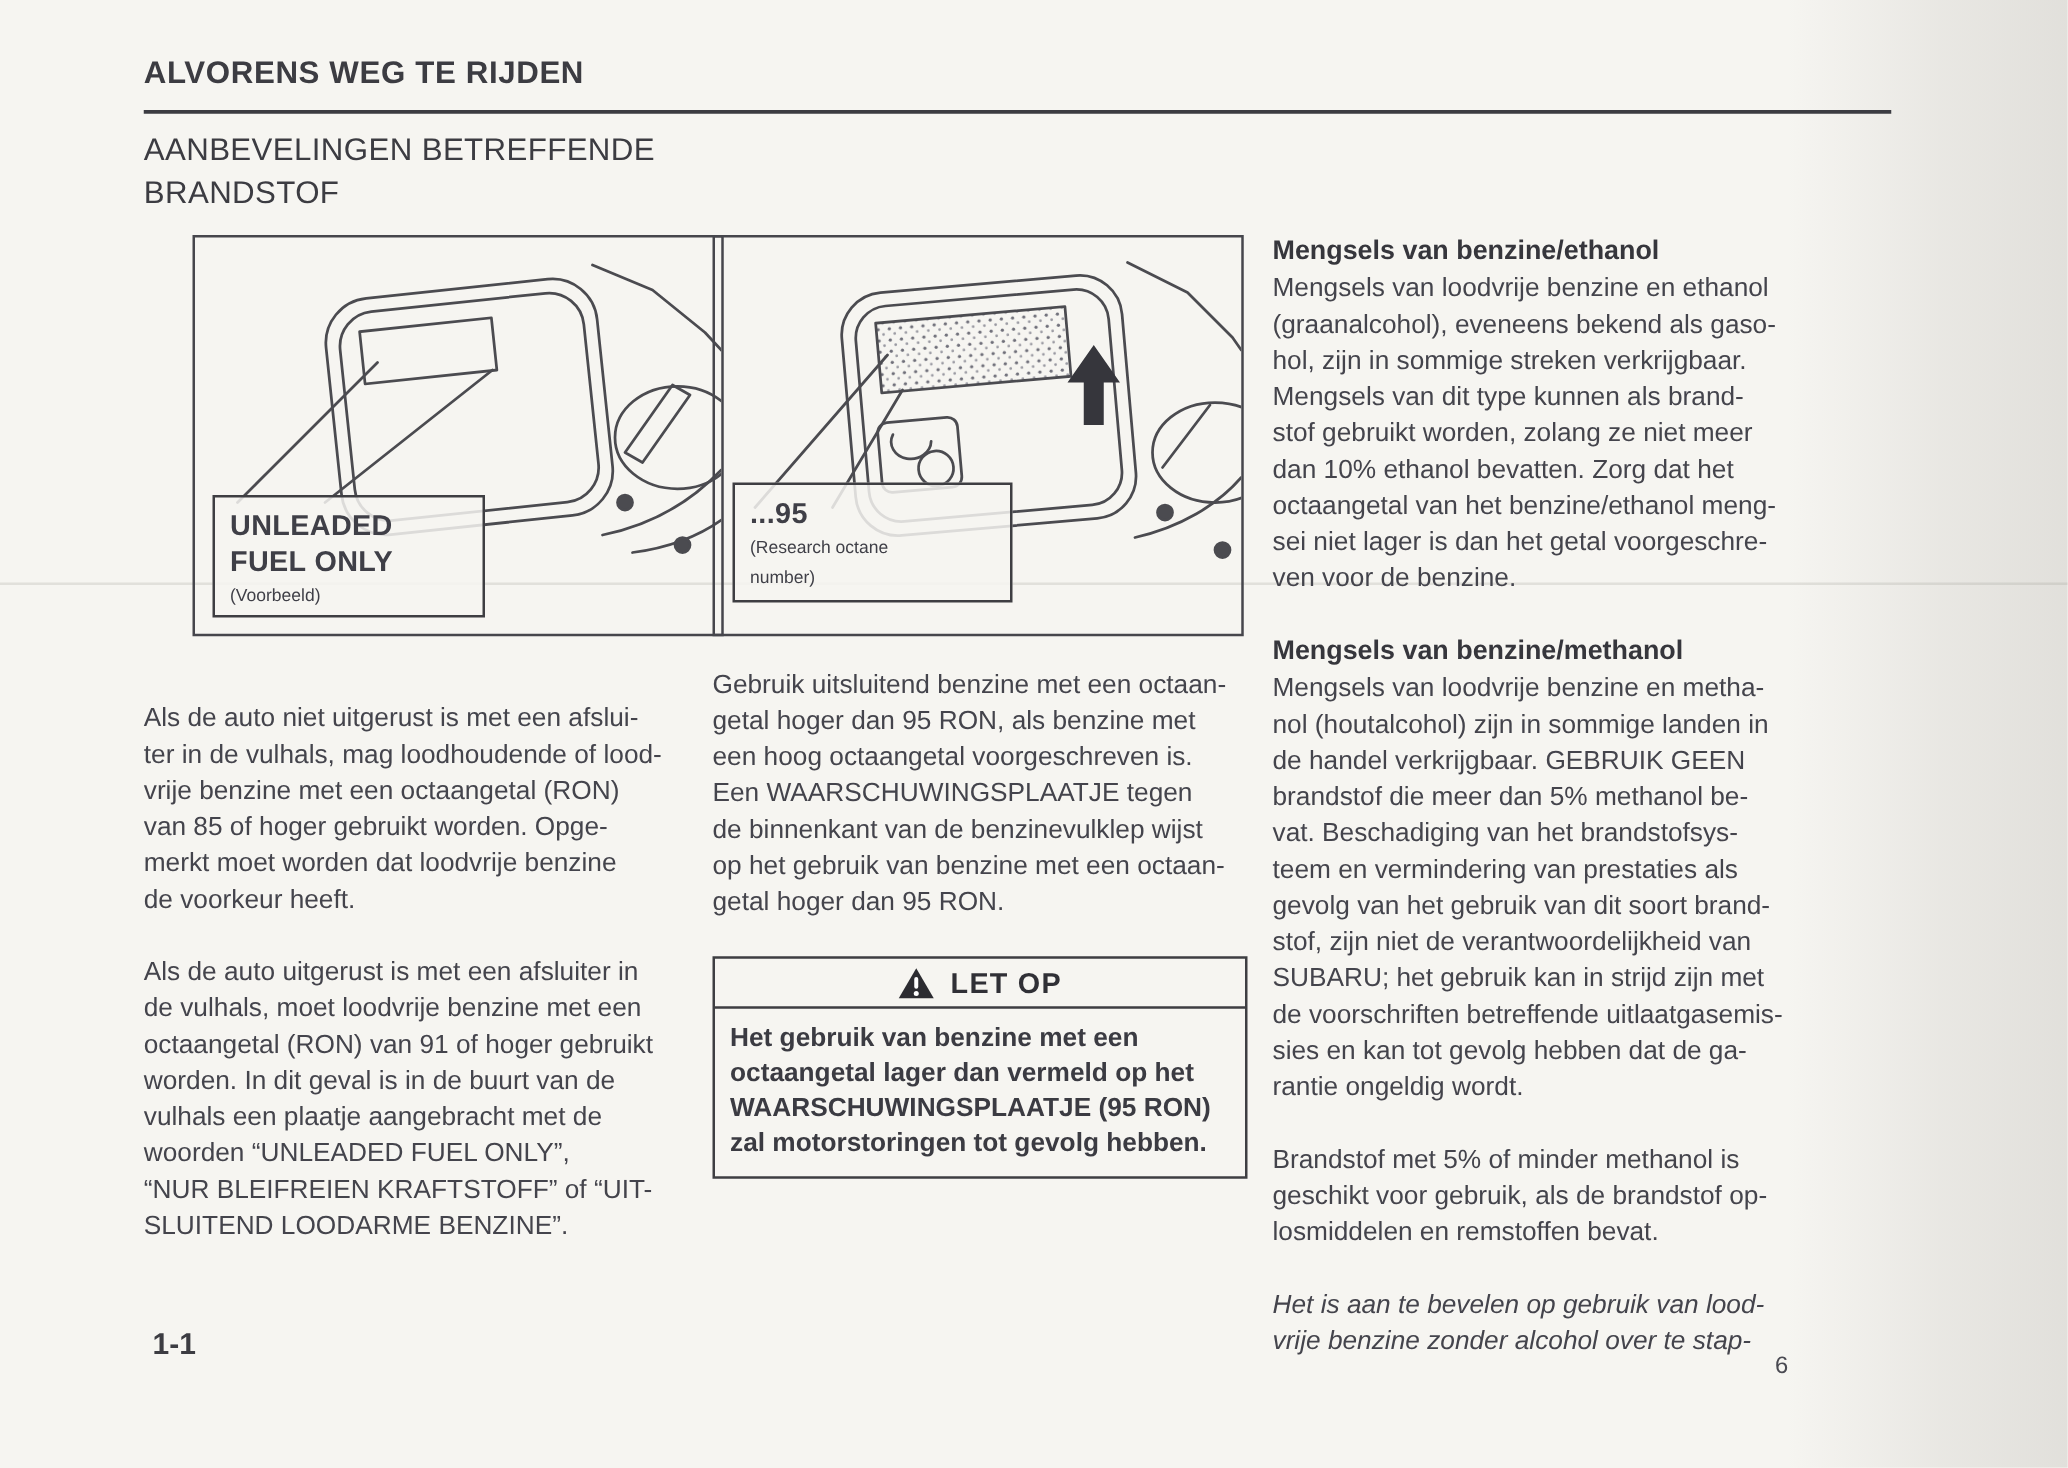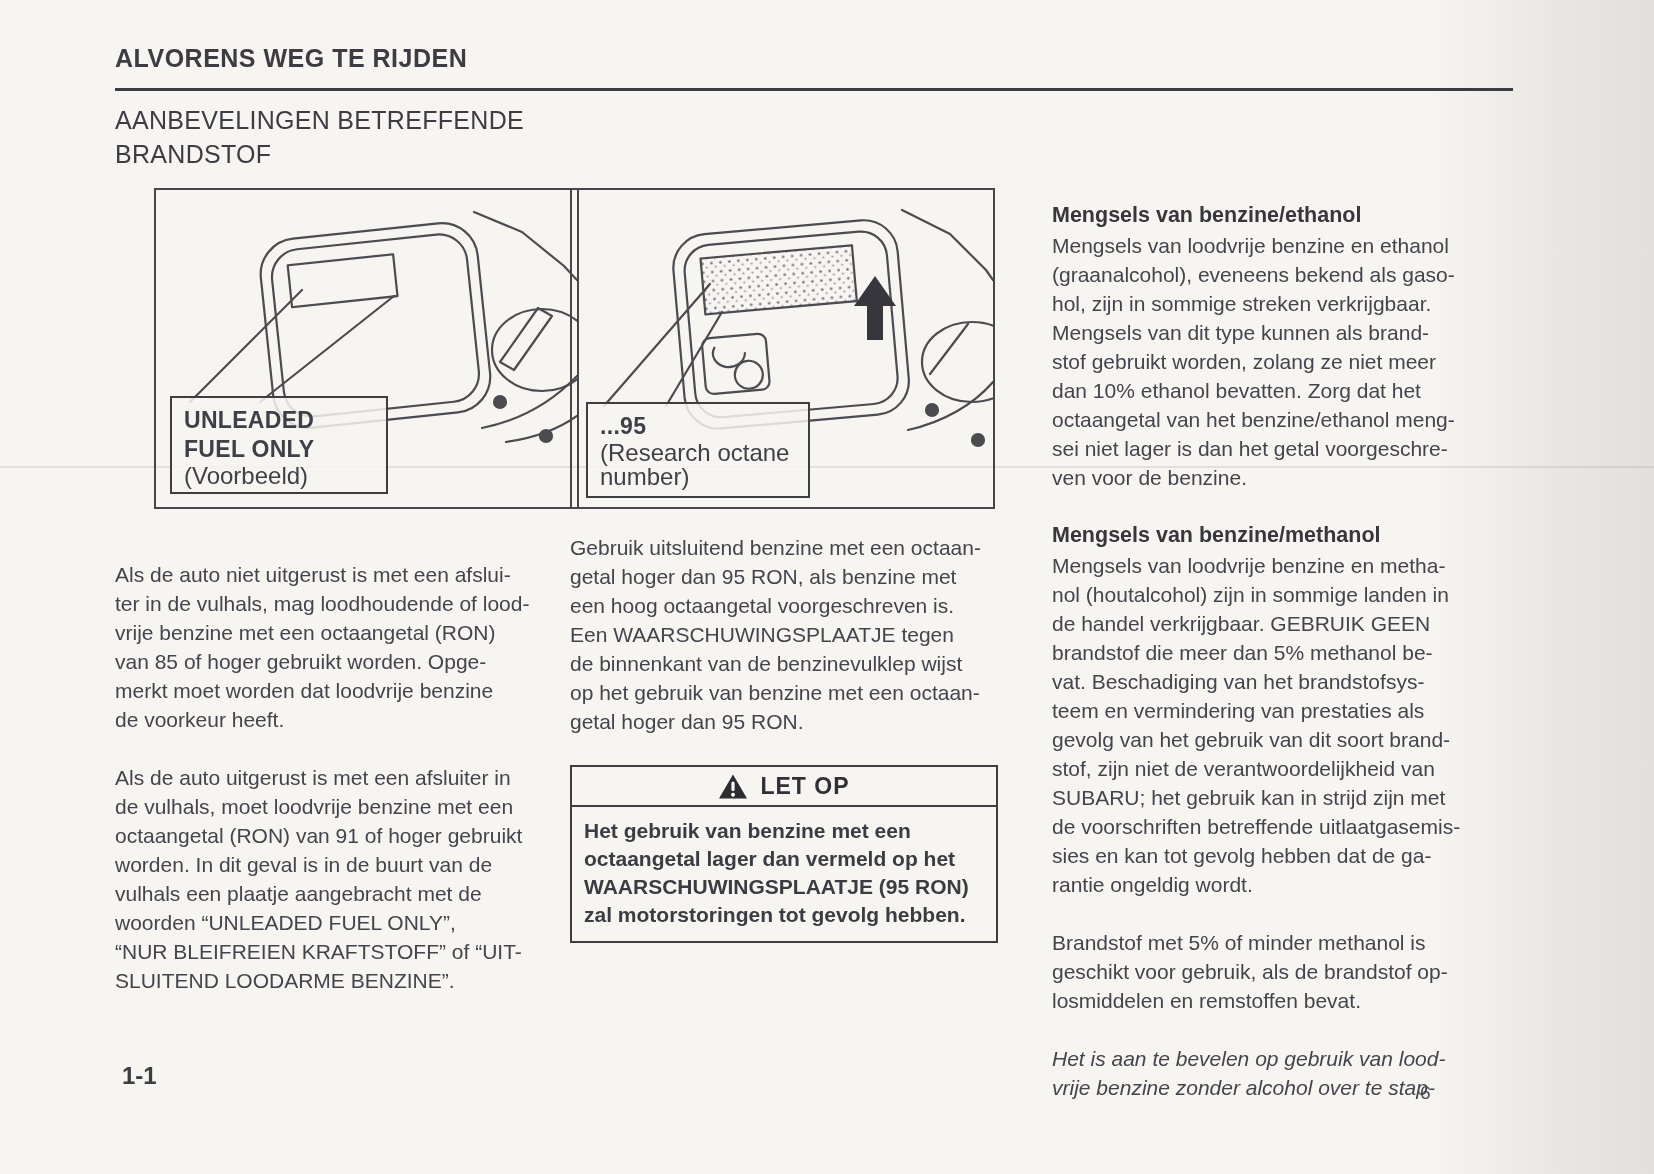--- a/index.html
+++ b/index.html
@@ -35,27 +35,27 @@
     border:2.5px solid #46464c;background:transparent;
   }
   .figure-box svg{position:absolute;left:0;top:0;width:100%;height:100%;}
   #fig1{left:117px;margin-left:37px;}
   #fig2{left:570px;}
   .callout{
     position:absolute;border:2.5px solid #3e3e42;background:rgba(246,245,241,0.85);
     padding:8px 12px 6px 12px;color:#3f3f47;
   }
   .callout .big{font-size:23px;font-weight:bold;line-height:29px;letter-spacing:0.3px;}
-  .callout .small{font-size:24px;line-height:24px;}
+  .callout .small{font-size:14px;line-height:24px;}
   #fig1-callout{left:14px;top:206px;width:190px;height:80px;}
-  #fig2-callout{left:14px;top:212px;width:196px;height:78px;}
+  #fig2-callout{left:14px;top:196px;width:196px;height:78px;}
   .col{position:absolute;font-size:21px;line-height:29px;}
   #col1{left:115px;top:560px;width:446px;}
   #col2{left:570px;top:533px;width:428px;}
-  #col3{left:1018px;top:201px;width:470px;margin-left:34px;}
+  #col3{left:1018px;top:186px;width:470px;}
   .para{margin:0 0 29px 0;}
   .col h3{
     margin:0 0 1px 0;font-size:21.5px;font-weight:bold;color:#36363c;
   }
   .caution-box{
     border:2.5px solid #3e3e42;margin-top:6px;
   }
   .caution-header{
     display:flex;align-items:center;justify-content:center;gap:12px;
     padding:5px 0 4px 0;border-bottom:2.5px solid #3e3e42;

